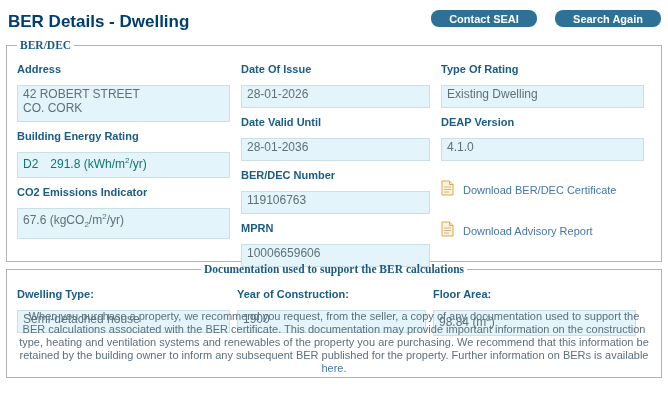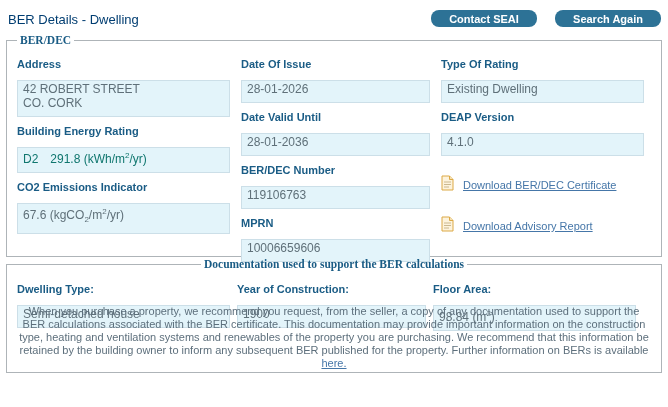--- a/index.html
+++ b/index.html
@@ -2,21 +2,21 @@
 <html><head>
 <meta charset="utf-8">
 <style>
   * { box-sizing: border-box; }
   html,body { margin:0; padding:0; background:#fff; }
   body { font-family:"Liberation Sans", sans-serif; }
   .page { position:relative; width:668px; height:407px; background:#ffffff; overflow:hidden; }
 
   
   .header { display:flex; justify-content:space-between; align-items:flex-start; padding:10px 6px 0 8px; }
-  .page-title { font-size:13px; font-weight:normal; color:#003d71; padding-top:2px; }
+  .page-title { font-size:17px; font-weight:bold; color:#003d71; padding-top:2px; }
   .btn-row { display:flex; gap:18px; padding-right:1px; }
   .pill-btn { width:106px; height:17px; border:none; border-radius:8px;
               background:#2d7296; color:#ffffff; font-family:"Liberation Sans", sans-serif;
               font-size:11px; font-weight:bold; line-height:16px; text-align:center;
               cursor:pointer; padding:0; }
 
   
   fieldset { border:1px solid #aeb4b8; margin:0 6px; padding:2px 10px 10px 10px; }
   fieldset.ber-fs { margin-top:7px; height:223px; }
   fieldset.doc-fs { margin-top:1px; height:115px;text-align:center; }
@@ -34,21 +34,21 @@
   .fbox.two-line { min-height:30px; }
   .fbox .red { color:#0f766e; }
   .fbox sup { font-size:8px; }
   .fbox sub { font-size:8px; }
   .grade { margin-right:12px; }
   .col3 .fbox { max-width:203px; }
 
   
   .dl-link-row { display:flex; align-items:center; gap:9px; margin:11px 0 10px 0; }
   .doc-icon { flex:0 0 auto; display:inline-block; }
-  a.dl-link, a.inline-link { color:#4576a8; font-size:11px; text-decoration:underline; cursor:pointer; }
+  a.dl-link, a.inline-link { color:#4576a8; font-size:11px; cursor:pointer; }
 
   
   .doc-text { margin-top:33px; font-size:11px; line-height:13px; color:#5d6f7c; padding:0 2px; }
 </style>
 </head>
 <body>
 
 <div class="page">
 
   <div class="header">

